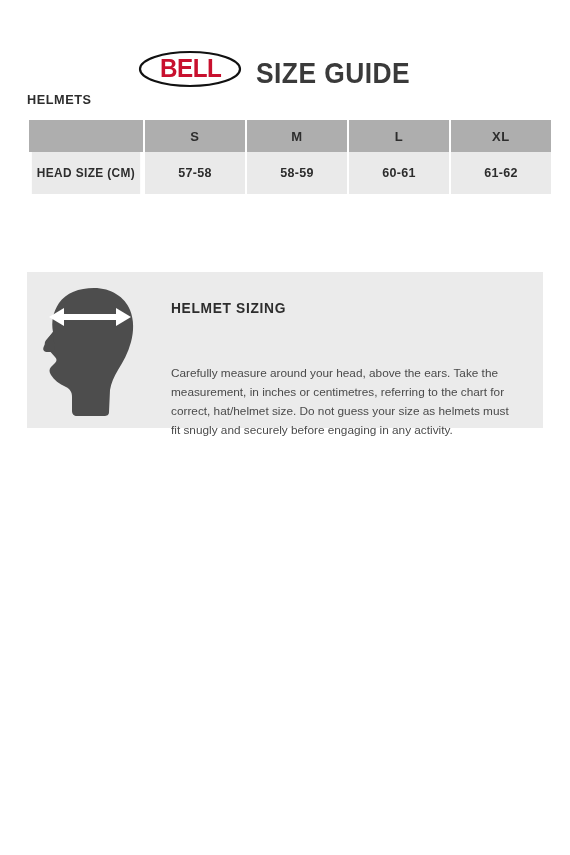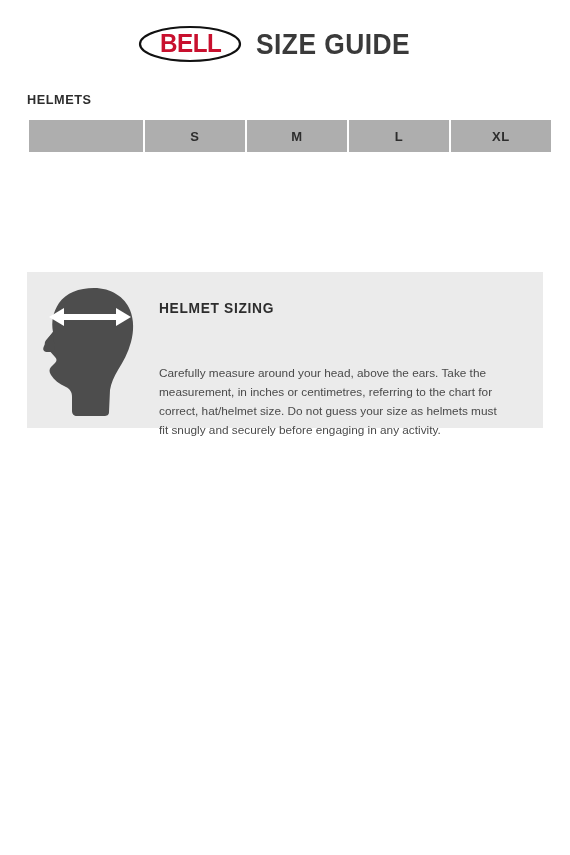--- a/index.html
+++ b/index.html
@@ -15,21 +15,21 @@
     color: #333333;
     position: relative;
     overflow: hidden;
   }
 
   
   .header {
     width: 570px;
     height: 88px;
     display: flex;
-    align-items: center;
+    align-items: flex-end;
     justify-content: center;
     gap: 14px;
   }
 
   .brand-logo {
     position: relative;
     width: 104px;
     height: 38px;
     display: flex;
     align-items: center;
@@ -120,20 +120,21 @@
   
   .info-panel {
     position: absolute;
     left: 27px;
     top: 272px;
     width: 516px;
     height: 156px;
     background: #ebebeb;
     display: flex;
     align-items: flex-start;
+    gap: 12px;
   }
 
   .head-figure {
     width: 128px;
     flex: 0 0 128px;
     height: 156px;
     display: flex;
     align-items: center;
     justify-content: center;
     padding-top: 4px;
@@ -193,20 +194,27 @@
   <thead>
     <tr>
       <th class="corner-cell"></th>
       <th>S</th>
       <th>M</th>
       <th>L</th>
       <th>XL</th>
     </tr>
   </thead>
   <tbody>
+    <tr class="row-cm">
+      <td class="row-header">HEAD SIZE (CM)</td>
+      <td>57-58</td>
+      <td>58-59</td>
+      <td>60-61</td>
+      <td>61-62</td>
+    </tr>
   </tbody>
 </table>
 
 <div class="info-panel">
 
   <div class="head-figure">
     <svg width="104" height="132" viewBox="0 0 104 132">
       <path fill="#4d4d4d" d="
         M55 2
         C72 2 86 11 91 24

